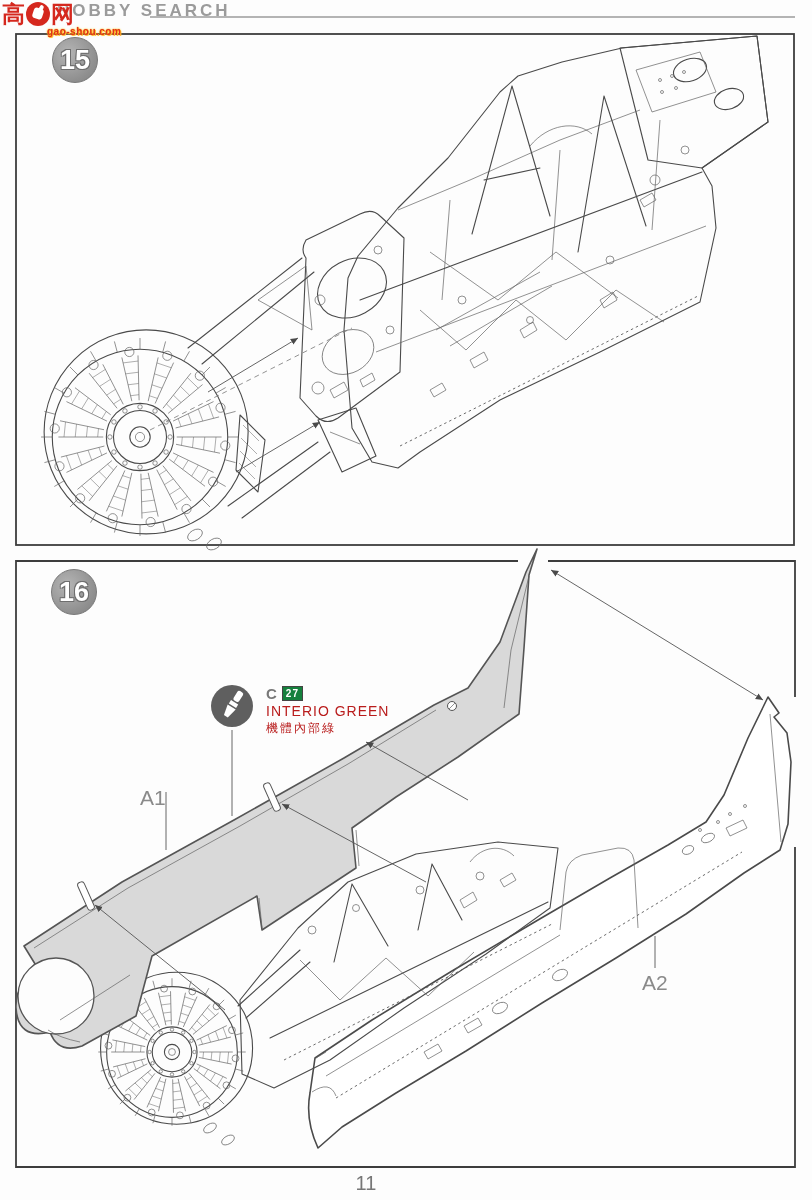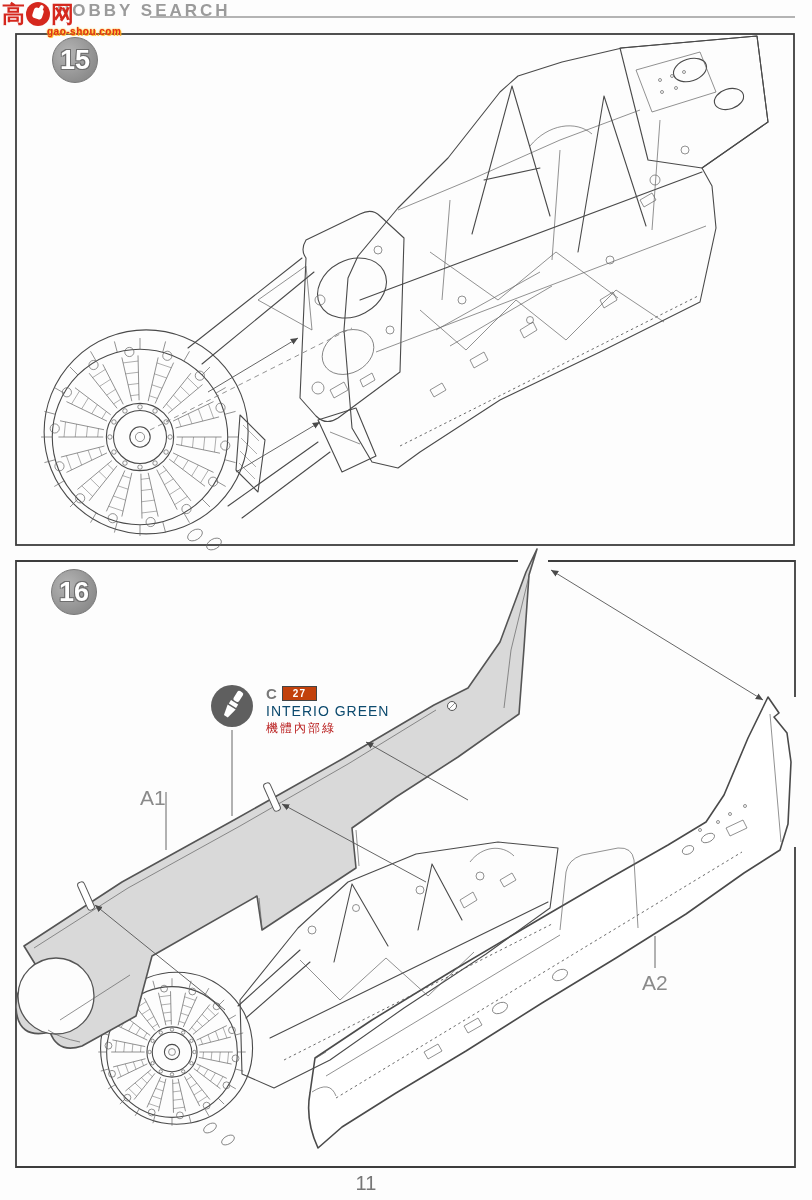--- a/index.html
+++ b/index.html
@@ -29,24 +29,24 @@
          border:1px solid #787878;display:flex;align-items:center;justify-content:center;
          font-size:27px;font-weight:bold;color:#ffffff;z-index:4;
          text-shadow:1px 1px 0 #6e6e6e,-1px -1px 0 #6e6e6e,1px -1px 0 #6e6e6e,-1px 1px 0 #6e6e6e;margin-left:22px;}
   .badge15{left:30px;top:37px;}
   .badge16{left:29px;top:569px;}
 
   
   .paint-callout{position:absolute;left:210px;top:684px;display:flex;gap:12px;z-index:4;}
   .paint-text{padding-top:1px;}
   .paint-code{font-size:15px;font-weight:bold;color:#787878;letter-spacing:1px;}
-  .paint-code .code-box{display:inline-block;background:#c2410c;color:#fff;font-size:10px;
-                        font-weight:bold;padding:1px 10px;margin-left:4px;vertical-align:2px;
+  .paint-code .code-box{display:inline-block;background:#15803d;color:#fff;font-size:10px;
+                        font-weight:bold;padding:1px 3px;margin-left:4px;vertical-align:2px;
                         border:1px solid #444;}
-  .paint-name-en{font-size:14px;color:#0c4a6e;letter-spacing:1px;margin-top:1px;}
+  .paint-name-en{font-size:14px;color:#b91c1c;letter-spacing:1px;margin-top:1px;}
   .paint-name-zh{font-size:12px;color:#b91c1c;letter-spacing:2px;margin-top:1px;}
 
   
   .part-label{position:absolute;font-size:21px;color:#8a8a8a;z-index:4;}
   .label-a1{left:140px;top:766px;margin-top:20px;}
   .label-a2{left:642px;top:971px;}
   .page-number{position:absolute;left:0;top:1172px;width:732px;text-align:center;
                font-size:20px;color:#777;}
 
   

